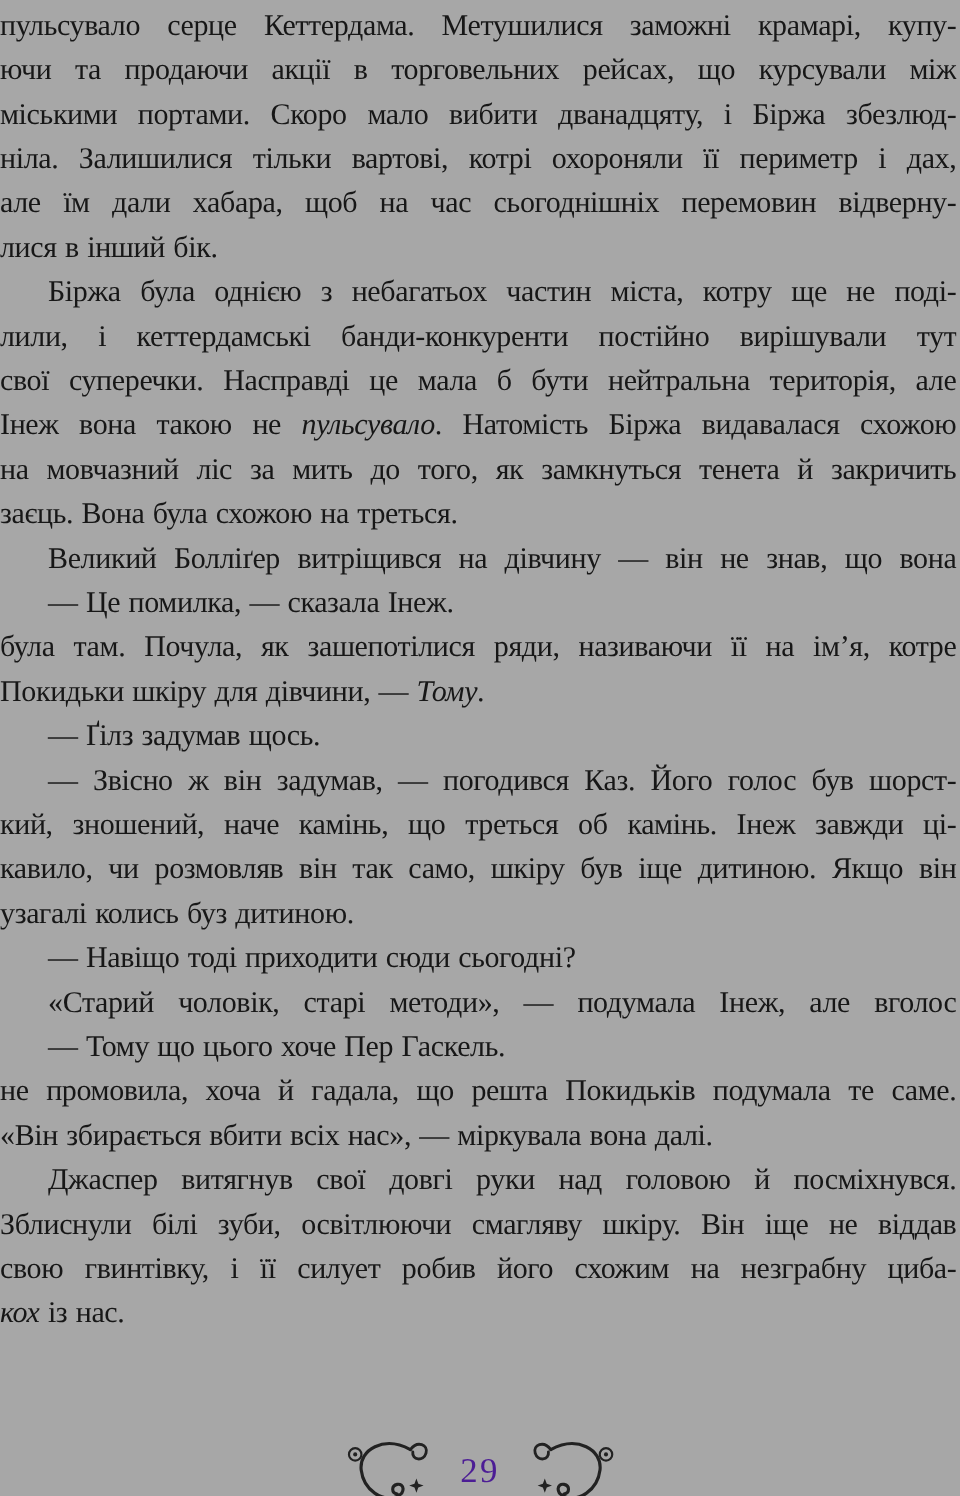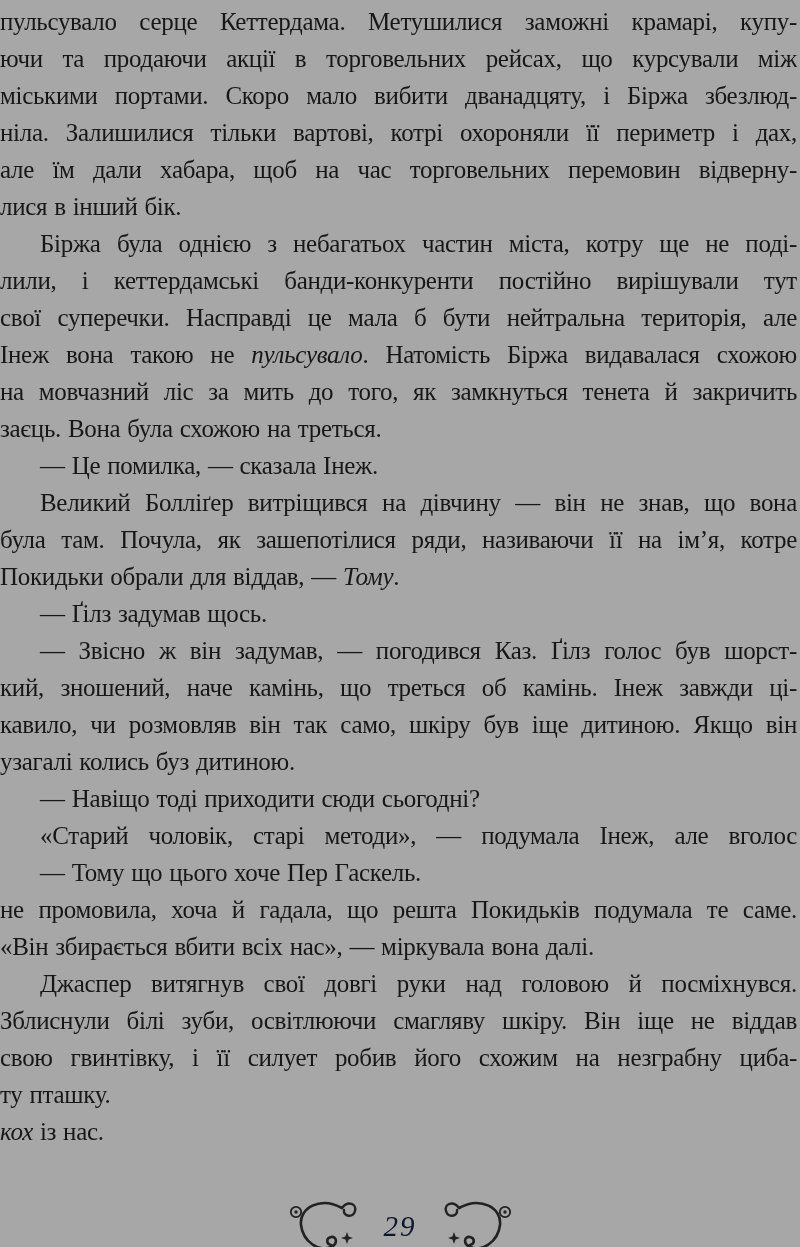--- a/index.html
+++ b/index.html
@@ -60,61 +60,59 @@
     height: 54px;
     display: block;
   }
   .flourish.flip {
     transform: scaleX(-1);
   }
   .page-number {
     font-size: 29px;
     line-height: 30px;
     letter-spacing: 2px;
-    color: #0f172a;
+    color: #4c1d95;
     padding-top: 6px;
-    font-style: italic;
   }
 </style>
 </head>
 <body style="background: rgb(167, 167, 167);">
 
 <div class="page">
 
   <div class="page-text" style="color: rgb(23, 23, 23);">
       <div class="line"><span>пульсувало серце Кеттердама. Метушилися заможні крамарі, купу-</span></div>
       <div class="line"><span>ючи та продаючи акції в торговельних рейсах, що курсували між</span></div>
       <div class="line"><span>міськими портами. Скоро мало вибити дванадцяту, і Біржа збезлюд-</span></div>
       <div class="line"><span>ніла. Залишилися тільки вартові, котрі охороняли її периметр і дах,</span></div>
-      <div class="line"><span>але їм дали хабара, щоб на час торговельних перемовин відверну-</span></div>
+      <div class="line"><span>але їм дали хабара, щоб на час сьогоднішніх перемовин відверну-</span></div>
       <div class="line last"><span>лися в інший бік.</span></div>
       <div class="line indent"><span>Біржа була однією з небагатьох частин міста, котру ще не поді-</span></div>
       <div class="line"><span>лили, і кеттердамські банди-конкуренти постійно вирішували тут</span></div>
       <div class="line"><span>свої суперечки. Насправді це мала б бути нейтральна територія, але</span></div>
       <div class="line"><span>Інеж вона такою не </span><i>пульсувало</i><span>. Натомість Біржа видавалася схожою</span></div>
       <div class="line"><span>на мовчазний ліс за мить до того, як замкнуться тенета й закричить</span></div>
       <div class="line last"><span>заєць. Вона була схожою на треться.</span></div>
+      <div class="line indent"><span>Великий Болліґер витріщився на дівчину — він не знав, що вона</span></div>
       <div class="line last indent"><span>— Це помилка, — сказала Інеж.</span></div>
-      <div class="line indent"><span>Великий Болліґер витріщився на дівчину — він не знав, що вона</span></div>
       <div class="line"><span>була там. Почула, як зашепотілися ряди, називаючи її на ім’я, котре</span></div>
-      <div class="line last"><span>Покидьки обрали для віддав, — </span><i>Тому</i><span>.</span></div>
+      <div class="line last"><span>Покидьки шкіру для дівчини, — </span><i>Тому</i><span>.</span></div>
       <div class="line last indent"><span>— Ґілз задумав щось.</span></div>
-      <div class="line indent"><span>— Звісно ж він задумав, — погодився Каз. Ґілз голос був шорст-</span></div>
+      <div class="line indent"><span>— Звісно ж він задумав, — погодився Каз. Його голос був шорст-</span></div>
       <div class="line"><span>кий, зношений, наче камінь, що треться об камінь. Інеж завжди ці-</span></div>
       <div class="line"><span>кавило, чи розмовляв він так само, шкіру був іще дитиною. Якщо він</span></div>
       <div class="line last"><span>узагалі колись буз дитиною.</span></div>
       <div class="line last indent"><span>— Навіщо тоді приходити сюди сьогодні?</span></div>
       <div class="line indent"><span>«Старий чоловік, старі методи», — подумала Інеж, але вголос</span></div>
       <div class="line last indent"><span>— Тому що цього хоче Пер Гаскель.</span></div>
       <div class="line"><span>не промовила, хоча й гадала, що решта Покидьків подумала те саме.</span></div>
       <div class="line last"><span>«Він збирається вбити всіх нас», — міркувала вона далі.</span></div>
       <div class="line indent"><span>Джаспер витягнув свої довгі руки над головою й посміхнувся.</span></div>
       <div class="line"><span>Зблиснули білі зуби, освітлюючи смагляву шкіру. Він іще не віддав</span></div>
       <div class="line"><span>свою гвинтівку, і її силует робив його схожим на незграбну циба-</span></div>
-      <div class="line last"><span>ту пташку.</span></div>
       <div class="line last"><i>кох</i><span> із нас.</span></div>
     </div>
 
   <div class="page-footer">
     <svg class="flourish" viewBox="0 0 78 54" xmlns="http://www.w3.org/2000/svg" fill="none" stroke="#222222">
       <circle cx="8" cy="16" r="5.2" stroke-width="1.8"></circle>
       <circle cx="8" cy="16" r="1.7" fill="#222222" stroke="none"></circle>
       <path d="M54 12 C60 4 69 8 67 15 C65 22 55 21 56 14" stroke-width="2.4" stroke-linecap="round"></path>
       <path d="M54 12 C32 0 11 12 13 29 C15 46 31 56 43 51 C50 48 49 40 43 41 C38 42 38 48 43 49" stroke-width="2.6" stroke-linecap="round"></path>
       <path d="M59 36 L60.6 40.4 L65 42 L60.6 43.6 L59 48 L57.4 43.6 L53 42 L57.4 40.4 Z" fill="#222222" stroke="none"></path>

